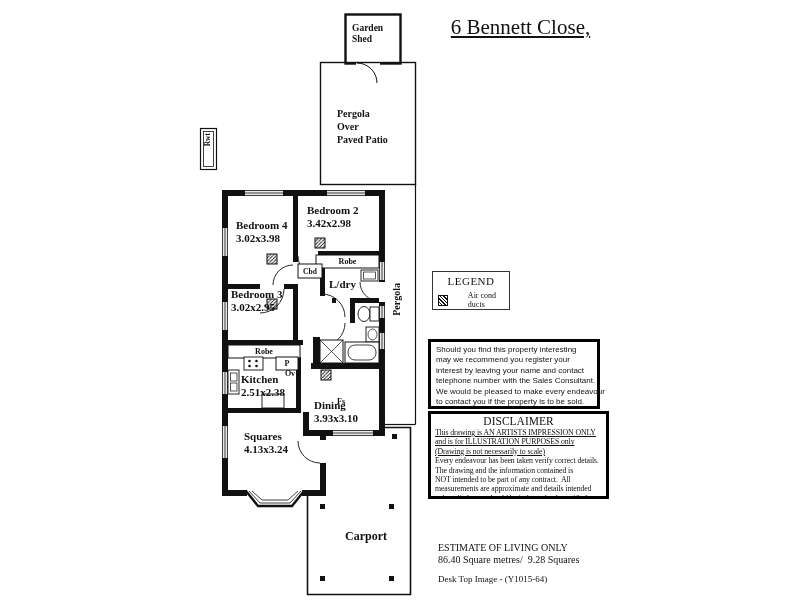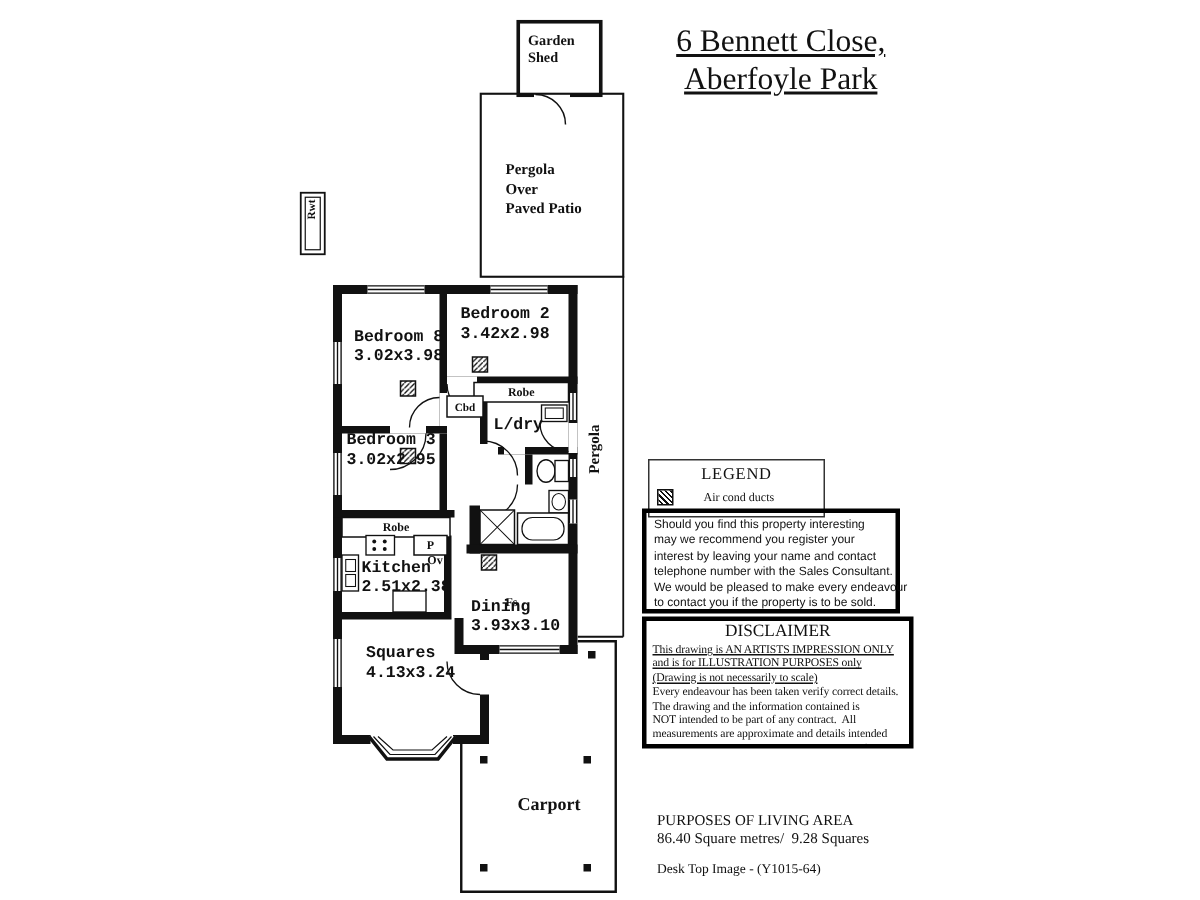--- a/index.html
+++ b/index.html
@@ -8,26 +8,26 @@
   svg.linework{position:absolute;left:0;top:0;}
   .abs{position:absolute;}
   
   .title{left:418px;top:15px;width:205px;text-align:center;font-size:21px;line-height:25px;text-decoration:underline;}
   
   .shed-label{left:352px;top:23px;width:42px;font-weight:bold;font-size:9.5px;line-height:11px;}
   .pergola-label{left:337px;top:107px;font-weight:bold;font-size:10px;line-height:13px;white-space:pre-line;}
   .vtext{writing-mode:vertical-rl;transform:rotate(180deg);font-weight:bold;}
   .rwt-label{left:203px;top:133px;font-size:7.5px;}
   .pergola-side-label{left:391px;top:283px;font-size:10px;}
-  .room-label{font-weight:bold;font-size:11px;line-height:13px;font-family:Liberation Mono, monospace;}
+  .room-label{font-weight:bold;font-size:11px;line-height:13px;}
   .room-label span{display:block;}
   .small-label{font-weight:bold;font-size:8px;text-align:center;}
   .carport-label{left:333px;top:529px;width:66px;text-align:center;font-weight:bold;font-size:12px;}
   
-  .legend-box{left:432px;top:306px;width:76px;height:37px;border:1.6px solid #333;padding-left:40px;}
+  .legend-box{left:432px;top:271px;width:76px;height:37px;border:1.6px solid #333;}
   .legend-title{position:absolute;left:0;top:3px;width:100%;text-align:center;font-size:11px;letter-spacing:.5px;}
   .legend-row{position:absolute;left:5px;top:19px;display:flex;align-items:center;gap:20px;}
   .hatch-swatch{width:9px;height:9px;border:1px solid #111;
     background:repeating-linear-gradient(45deg,#fff 0 1.5px,#111 1.5px 2.5px);}
   .legend-item{font-size:8px;}
   
   .notice-box{left:428px;top:339px;width:172px;height:70px;border:3px solid #000;box-sizing:border-box;
     font-family:"Liberation Sans",sans-serif;font-size:8px;line-height:10.4px;padding:3px 5px;white-space:pre;}
   .disclaimer-box{left:428px;top:411px;width:181px;height:88px;border:3px solid #000;box-sizing:border-box;
     padding:1px 4px;overflow:hidden;}
@@ -194,32 +194,31 @@
     <g fill="url(#hatch)" stroke="#111" stroke-width="1">
       <rect x="267" y="254" width="10" height="10"></rect>
       <rect x="315" y="238" width="10" height="10"></rect>
       <rect x="267" y="299" width="10" height="10"></rect>
       <rect x="321" y="370" width="10" height="10"></rect>
     </g>
   </svg>
 
   <div class="abs title">
     <div>6 Bennett Close,</div>
-    <div>Aberfoyle Park</div>
   </div>
 
   <div class="abs shed-label">Garden Shed</div>
   <div class="abs pergola-label">Pergola
 Over
 Paved Patio</div>
   <div class="abs vtext rwt-label">Rwt</div>
   <div class="abs vtext pergola-side-label">Pergola</div>
 
   <div class="abs room-label" style="left:236px;top:219px;">
-    <span>Bedroom 8</span>
+    <span>Bedroom 4</span>
     <span>3.02x3.98</span>
   </div>
   <div class="abs room-label" style="left:307px;top:204px;">
     <span>Bedroom 2</span>
     <span>3.42x2.98</span>
   </div>
   <div class="abs room-label" style="left:231px;top:288px;">
     <span>Bedroom 3</span>
     <span>3.02x2.95</span>
   </div>
@@ -267,17 +266,17 @@
 to be relied upon should be independently verified.</div>
   </div>
 
   <div class="abs notice-box">Should you find this property interesting
 may we recommend you register your
 interest by leaving your name and contact
 telephone number with the Sales Consultant.
 We would be pleased to make every endeavour
 to contact you if the property is to be sold.</div>
 
-  <div class="abs estimate-title">PURPOSES OF LIVING AREA</div>
+  <div class="abs estimate-title">ESTIMATE OF LIVING ONLY</div>
   <div class="abs estimate-value">86.40 Square metres/  9.28 Squares</div>
   <div class="abs image-ref">Desk Top Image - (Y1015-64)</div>
 
 </div>
 
 </body></html>

